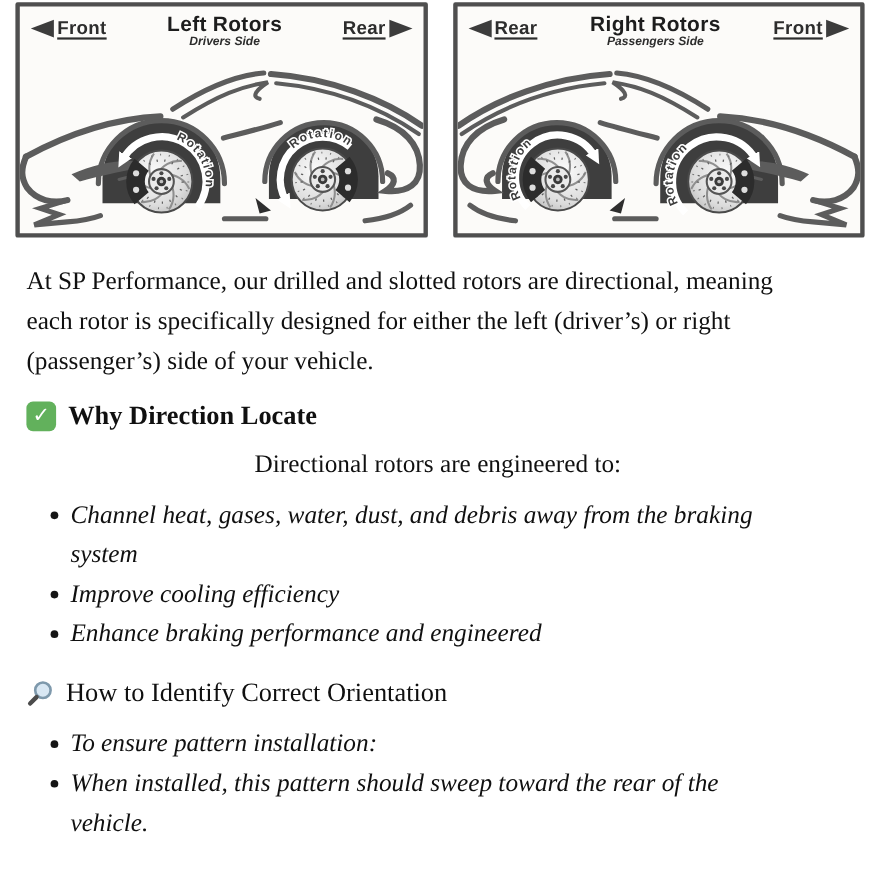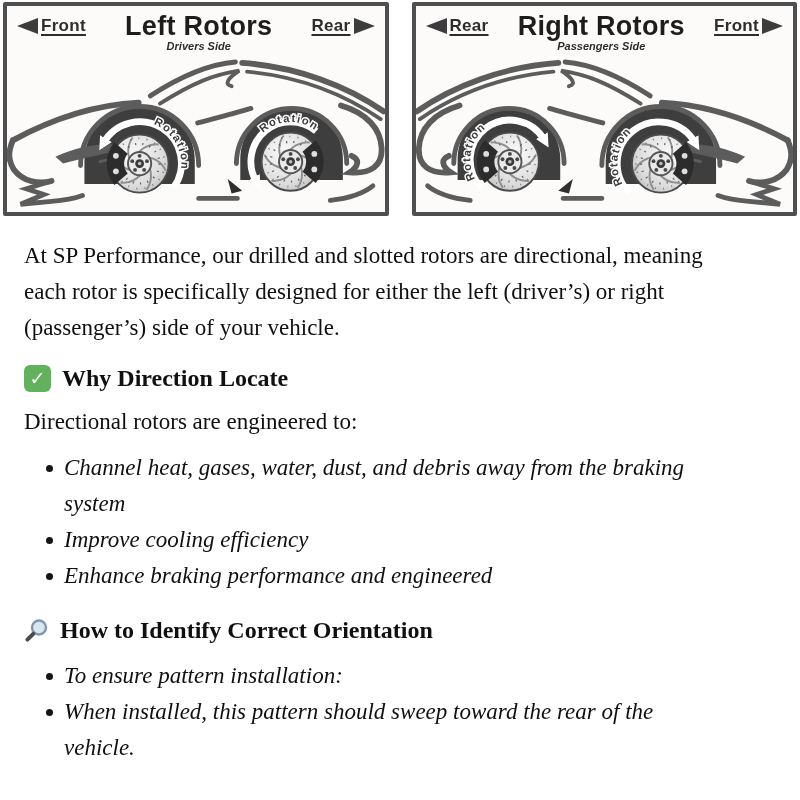--- a/index.html
+++ b/index.html
@@ -1,55 +1,55 @@
 <!DOCTYPE html>
 <html><head>
 <meta charset="utf-8">
 <style>
   * { margin:0; padding:0; box-sizing:border-box; }
   html,body { width:800px; background:#ffffff; }
   body { font-family:"Liberation Serif", serif; color:#101010; }
 
   
-  .diagram { display:flex; gap:23px; padding:2px 3px; }
+  .diagram { display:flex; gap:23px; padding:2px 14px; }
   .panel {
     position:relative; flex:1; height:214px;
     border:4px solid #4f4f4f; border-radius:2px;
     background:#fcfbf9; overflow:hidden;
   }
   .panel-head {
     position:absolute; top:7px; left:10px; right:10px;
     display:flex; justify-content:space-between; align-items:flex-start;
     z-index:3;
   }
   .dir { display:flex; align-items:center; gap:1px;
          font-family:"Liberation Sans", sans-serif; font-weight:bold;
          font-size:17px; color:#2d2d2d; margin-top:3px; }
   .dir-label { text-decoration:underline; text-decoration-thickness:2px; text-underline-offset:3px; letter-spacing:.3px; }
   .tri { width:0; height:0; border-top:8px solid transparent; border-bottom:8px solid transparent; }
   .tri-left  { border-right:21px solid #3c3c3c; margin-right:2px; }
   .tri-right { border-left:21px solid #3c3c3c; margin-left:2px; }
   .panel-titles { text-align:center; }
   .panel-title { font-family:"Liberation Sans", sans-serif; font-weight:bold;
-                 font-size:27px; line-height:1; color:#1d1d1d; letter-spacing:.3px; }
+                 font-size:19px; line-height:1; color:#1d1d1d; letter-spacing:.3px; }
   .panel-sub { font-family:"Liberation Sans", sans-serif; font-weight:bold; font-style:italic;
                font-size:11px; line-height:1.25; color:#2d2d2d; }
   svg.car { position:absolute; left:0; bottom:0; width:100%; height:157px; z-index:1; }
 
   
   .article { padding:8px 28px 0 24px; font-size:23px; line-height:36px; }
   .intro { margin-top:12px; max-width:708px; }
   .sec-head { display:flex; align-items:center; gap:11px; margin-top:14px; font-weight:bold; font-size:24px; }
-  .sec-head.plain { font-weight:bold; margin-top:18px; }
+  .sec-head.plain { font-weight:normal; margin-top:18px; }
   .check-badge {
     flex:0 0 auto; width:27px; height:27px; border-radius:6px;
     background:#62b15c; color:#ffffff; display:flex; align-items:center; justify-content:center;
     font-family:"DejaVu Sans", sans-serif; font-size:19px; font-weight:bold;
   }
-  .lead { margin-top:8px; }
+  .lead { margin-top:8px;text-align:center; }
   ul.blist { list-style:none; margin:10px 0 0 22px;font-style:italic; }
   ul.blist li { position:relative; padding-left:18px; max-width:662px; }
   ul.blist li::before {
     content:""; position:absolute; left:0; top:15px;
     width:7px; height:7px; border-radius:50%; background:#151515;
   }
 </style>
 </head>
 <body>
 

